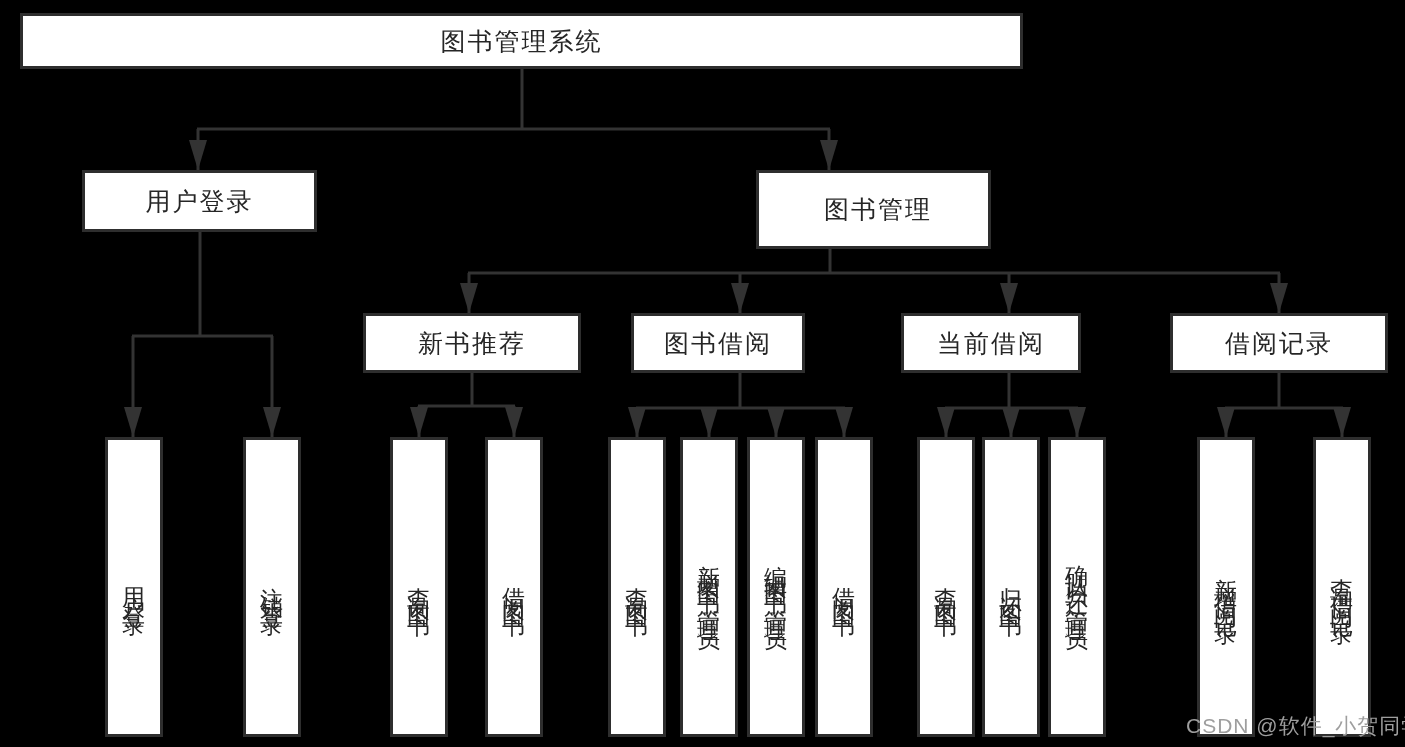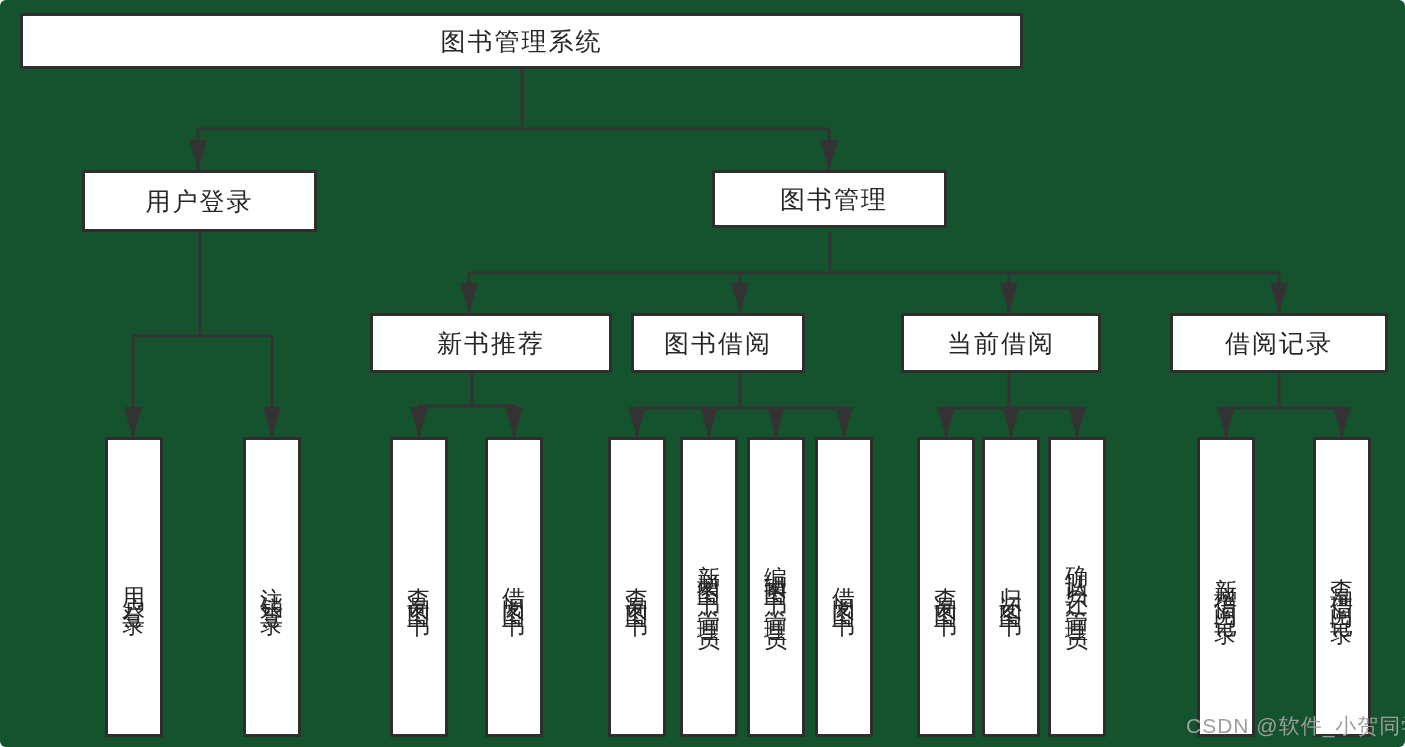--- a/index.html
+++ b/index.html
@@ -5,23 +5,22 @@
   html, body {
     margin: 0;
     padding: 0;
     background: #ffffff;
     font-family: "Liberation Sans", sans-serif;
   }
   .canvas {
     position: relative;
     width: 1405px;
     height: 747px;
-    background: #14532d;
+    background: #000000;
     overflow: hidden;
-    border-radius: 6px;
   }
   .connector-layer {
     position: absolute;
     left: 0;
     top: 0;
     width: 1405px;
     height: 747px;
     pointer-events: none;
   }
   .box {
@@ -134,31 +133,31 @@
     </g>
   </svg>
 
   <div class="box" style="left:20px; top:13px; width:1003px; height:56px;">
     <span class="label">图书管理系统</span>
   </div>
 
   <div class="box" style="left:82px; top:170px; width:235px; height:62px;">
     <span class="label">用户登录</span>
   </div>
-  <div class="box" style="left:712px; top:170px; width:235px; height:58px;padding-left:9px;">
+  <div class="box" style="left:756px; top:170px; width:235px; height:79px;padding-left:9px;">
     <span class="label">图书管理</span>
   </div>
 
-  <div class="box" style="left:363px; top:313px; width:242px; height:60px;margin-left:7px;">
+  <div class="box" style="left:363px; top:313px; width:218px; height:60px;">
     <span class="label">新书推荐</span>
   </div>
   <div class="box" style="left:631px; top:313px; width:174px; height:60px;">
     <span class="label">图书借阅</span>
   </div>
-  <div class="box" style="left:901px; top:313px; width:200px; height:60px;">
+  <div class="box" style="left:901px; top:313px; width:180px; height:60px;">
     <span class="label">当前借阅</span>
   </div>
   <div class="box" style="left:1170px; top:313px; width:218px; height:60px;">
     <span class="label">借阅记录</span>
   </div>
 
   <div class="leaf" style="left:105px;">
     <span class="label">用户登录</span>
   </div>
   <div class="leaf" style="left:243px;">

